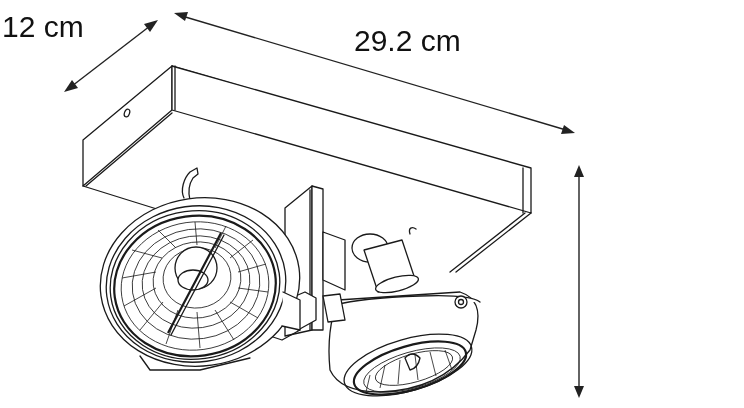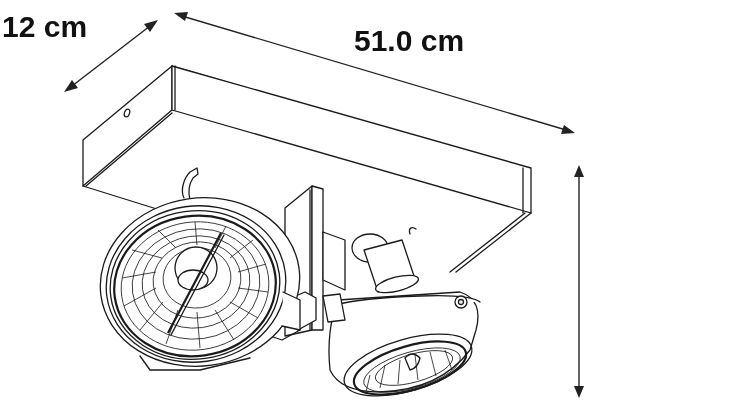--- a/index.html
+++ b/index.html
@@ -12,21 +12,20 @@
       height: 408px;
       overflow: hidden;
       position: relative;
       font-family: "Liberation Sans", "DejaVu Sans", sans-serif;
     }
     .canvas {
       position: absolute;
       left: 0; top: 0;
       width: 660px;
       height: 408px;
-      font-weight: bold;
     }
     .dim-label {
       position: absolute;
       font-size: 30px;
       color: #111111;
       line-height: 1;
       white-space: nowrap;
       letter-spacing: 0px;
     }
     #lbl-depth  { left: 2px;   top: 12px; }
@@ -171,16 +170,16 @@
       <circle class="ln fill-w" cx="461" cy="302" r="6"></circle>
       <circle class="ln" cx="461" cy="302" r="2.5"></circle>
 
       <path class="ln fill-w" d="M323,296 L340,294 L345,320 L328,322 Z"></path>
     </g>
 
   </svg>
 
   <div class="dim-label" id="lbl-depth">12 cm</div>
 
-  <div class="dim-label" id="lbl-width">51.0 cm</div>
+  <div class="dim-label" id="lbl-width">29.2 cm</div>
 
 
 </div>
 
 </body></html>

